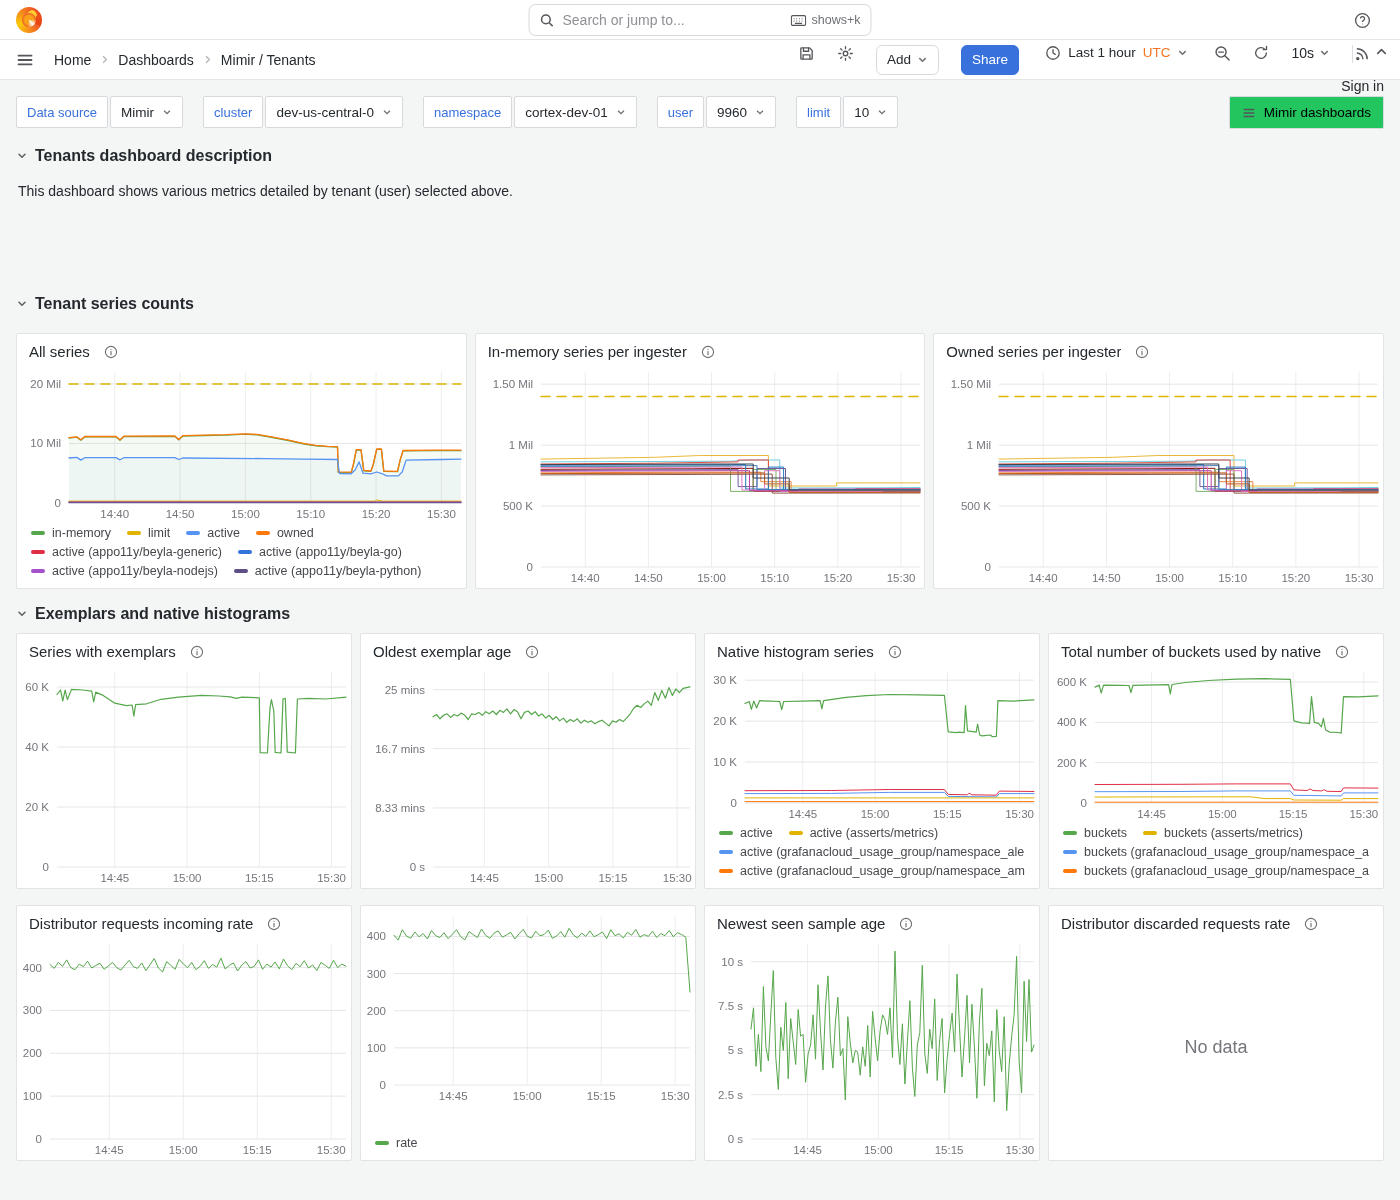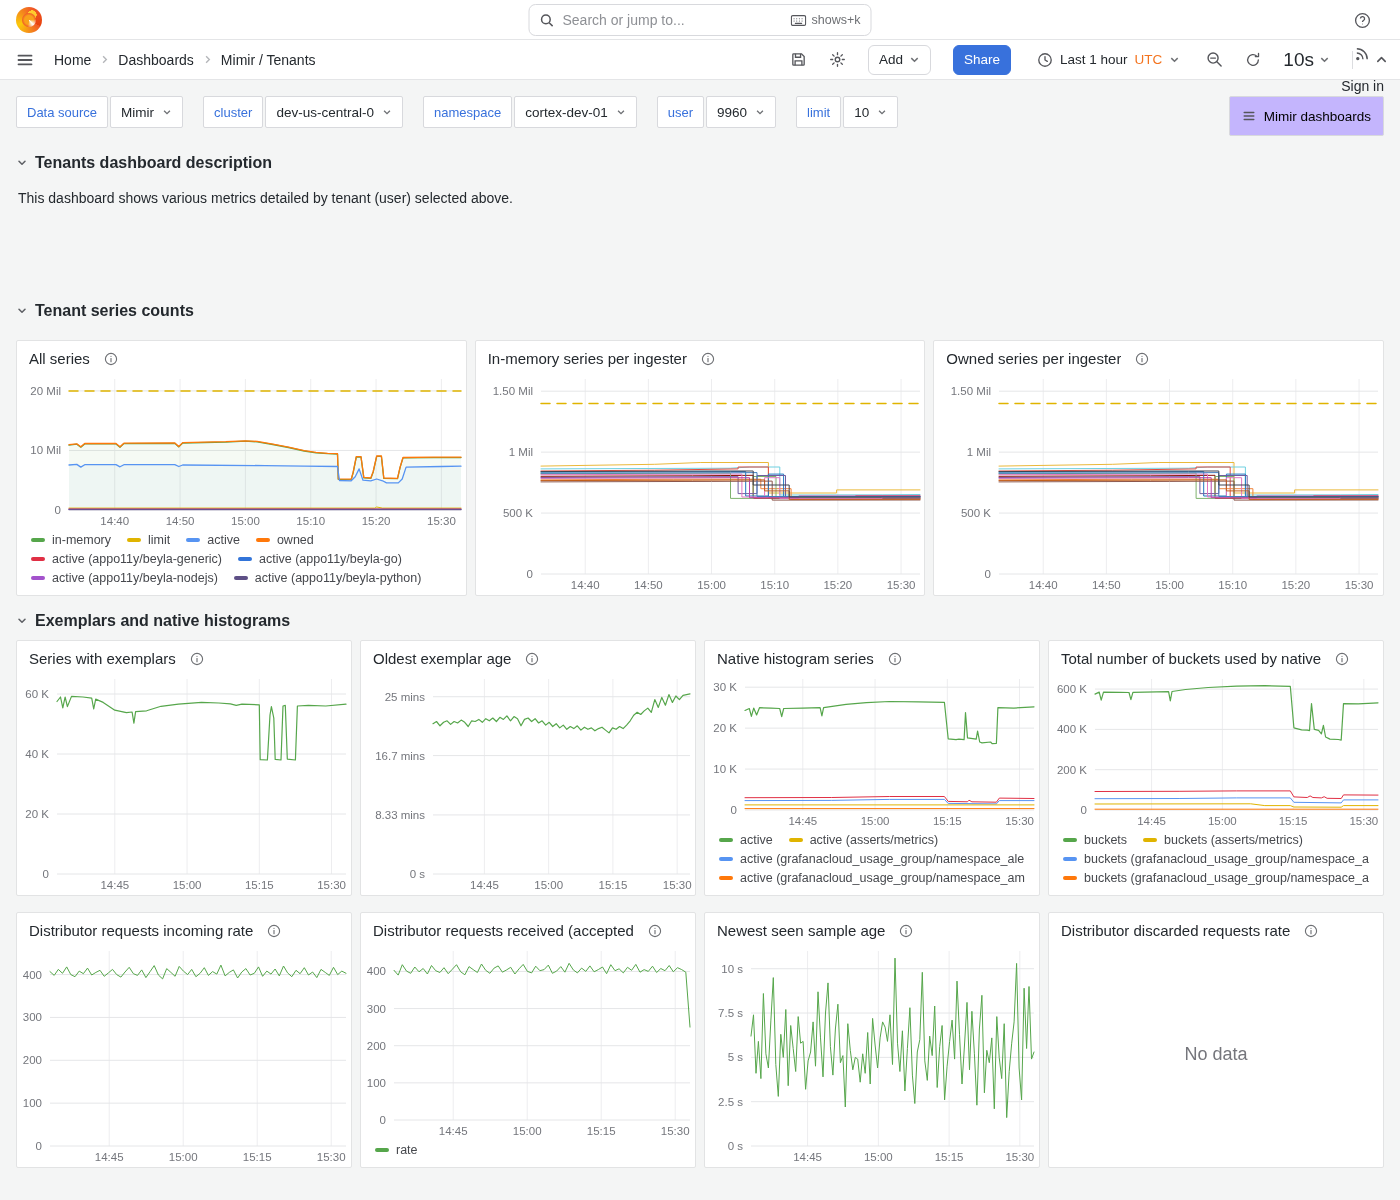--- a/index.html
+++ b/index.html
@@ -24,34 +24,34 @@
   .signin { font-size:14px; color:#24292e; font-weight:500; cursor:pointer; }
   .icon { display:inline-flex; align-items:center; justify-content:center; color:#55565b; }
   .icon svg { display:block; }
   .caret { color:#6e7074; }
 
   
   .toolbar { height:40px; background:#fff; border-bottom:1px solid #e4e5e7; display:flex; align-items:center; padding:0 12px 0 16px; gap:8px; }
   .crumbs { display:flex; align-items:center; gap:8px; margin-left:12px; font-size:14px; }
   .crumb { color:#24292e; cursor:pointer; }
   .crumb-sep { color:#b4b6ba; display:flex; }
-  .tb-right { margin-left:auto; display:flex; align-items:center; gap:22px; }
+  .tb-right { margin-left:auto; display:flex; align-items:flex-start; gap:22px; }
   .tb-btn { height:30px; display:flex; align-items:center; gap:6px; border:1px solid #d8d9dd; border-radius:6px; background:#fff; padding:0 10px; font-size:13.5px; color:#24292e; cursor:pointer; font-family:inherit; }
   .tb-btn.primary { background:#3871dc; border-color:#3871dc; color:#fff; font-weight:500; }
   .timepick { display:flex; align-items:center; gap:7px; font-size:13.5px; color:#24292e; cursor:pointer; padding:0 4px; }
   .tz { color:#f4741f; font-weight:500; }
-  .interval { display:flex; align-items:center; gap:5px; font-size:19px; cursor:pointer; }
+  .interval { display:flex; align-items:center; gap:5px; font-size:14px; cursor:pointer; }
 
   
   .dash { padding:16px; }
   .filters { display:flex; align-items:flex-start; gap:20px; margin-bottom:18px; }
   .filter { display:flex; gap:2px; }
   .f-label { height:32px; display:flex; align-items:center; padding:0 10px; background:#fff; border:1px solid #d8d9dd; border-radius:2px; color:#3871dc; font-size:13px; cursor:default; }
   .f-value { height:32px; display:flex; align-items:center; gap:8px; padding:0 10px; background:#fff; border:1px solid #d8d9dd; border-radius:2px; color:#24292e; font-size:13.5px; cursor:pointer; }
-  .dash-link-btn { margin-left:auto; height:40px; display:flex; align-items:center; gap:8px; padding:0 12px; background:#c4b5fd; border:1px solid #d8d9dd; border-radius:2px; font-size:13.5px; cursor:pointer; }
+  .dash-link-btn { margin-left:auto; height:33px; display:flex; align-items:center; gap:8px; padding:0 12px; background:#22c55e; border:1px solid #d8d9dd; border-radius:2px; font-size:13.5px; cursor:pointer; }
 
   .section-head { display:flex; align-items:center; gap:7px; margin:8px 0 10px 0; cursor:pointer; }
   .section-head h2 { font-size:16px; font-weight:700; color:#24292e; }
   .desc-text { font-size:14px; color:#24292e; margin:18px 0 96px 2px; }
 
   .grid3 { display:grid; grid-template-columns:repeat(3,1fr); gap:8px; margin-bottom:16px;margin-top:20px; }
   .grid4 { display:grid; grid-template-columns:repeat(4,1fr); gap:8px; margin-bottom:16px; }
 
   .panel { background:#fff; border:1px solid #e2e3e4; border-radius:2px; height:256px; display:flex; flex-direction:column; overflow:hidden; }
   .panel-header { display:flex; align-items:center; gap:14px; padding:9px 12px 2px 12px; flex:0 0 auto; min-width:0; }
@@ -695,30 +695,20 @@
               <text x="25" y="123.28571428571429" text-anchor="end" font-size="11.5" fill="#74767c">200</text>
               <line x1="33" y1="76.42857142857144" x2="329" y2="76.42857142857144" stroke="#e5e6e8" stroke-width="1"></line>
               <text x="25" y="80.42857142857144" text-anchor="end" font-size="11.5" fill="#74767c">300</text>
               <line x1="33" y1="33.571428571428584" x2="329" y2="33.571428571428584" stroke="#e5e6e8" stroke-width="1"></line>
               <text x="25" y="37.571428571428584" text-anchor="end" font-size="11.5" fill="#74767c">400</text>
               <path d="M33.0 30.6L37.2 34.4L41.3 28.4L45.5 32.3L49.7 25.9L53.8 33.6L58.0 35.7L62.2 30.1L66.4 32.7L70.5 27.1L74.7 34.0L78.9 31.4L83.0 29.3L87.2 35.3L91.4 31.9L95.5 28.4L99.7 33.6L103.9 36.1L108.0 31.0L112.2 26.3L116.4 32.7L120.5 34.4L124.7 28.9L128.9 36.6L133.1 30.6L137.2 24.6L141.4 34.0L145.6 37.9L149.7 27.6L153.9 31.4L158.1 35.3L162.2 25.4L166.4 30.1L170.6 33.6L174.7 28.4L178.9 35.7L183.1 32.3L187.3 26.7L191.4 34.4L195.6 30.6L199.8 33.1L203.9 24.1L208.1 34.9L212.3 31.4L216.4 28.9L220.6 37.0L224.8 31.0L228.9 27.6L233.1 34.0L237.3 32.3L241.5 25.9L245.6 35.3L249.8 30.1L254.0 33.1L258.1 28.0L262.3 34.9L266.5 25.0L270.6 31.9L274.8 35.7L279.0 29.3L283.1 32.7L287.3 26.7L291.5 34.0L295.6 31.0L299.8 36.6L304.0 28.4L308.2 31.4L312.3 34.4L316.5 26.3L320.7 33.6L324.8 30.1L329.0 32.3" fill="none" stroke="#56A64B" stroke-width="1" stroke-linejoin="round" stroke-linecap="round"></path>
             </svg>
           </div>
       </div>
       <div class="panel">
-        <div class="panel-header">
-          <span class="panel-title">Distributor requests received (accepted</span>
-          <span class="info-i icon">
-              <svg width="14" height="14" viewBox="0 0 16 16" fill="none" stroke="currentColor" stroke-width="1.3">
-                <circle cx="8" cy="8" r="6.4"></circle>
-                <path d="M8 7.4v3.6" stroke-linecap="round"></path>
-                <circle cx="8" cy="5" r="0.6" fill="currentColor" stroke="none"></circle>
-              </svg>
-            </span>
-        </div>
         <div class="chart">
             <svg width="334" height="200" viewBox="0 0 334 200" style="font-family: &quot;Liberation Sans&quot;, sans-serif;">
               <line x1="92.2" y1="10" x2="92.2" y2="179" stroke="#ededef" stroke-width="1"></line>
               <text x="92.2" y="194" text-anchor="middle" font-size="11.5" fill="#74767c">14:45</text>
               <line x1="166.20000000000002" y1="10" x2="166.20000000000002" y2="179" stroke="#ededef" stroke-width="1"></line>
               <text x="166.20000000000002" y="194" text-anchor="middle" font-size="11.5" fill="#74767c">15:00</text>
               <line x1="240.2" y1="10" x2="240.2" y2="179" stroke="#ededef" stroke-width="1"></line>
               <text x="240.2" y="194" text-anchor="middle" font-size="11.5" fill="#74767c">15:15</text>
               <line x1="314.2" y1="10" x2="314.2" y2="179" stroke="#ededef" stroke-width="1"></line>
               <text x="314.2" y="194" text-anchor="middle" font-size="11.5" fill="#74767c">15:30</text>

